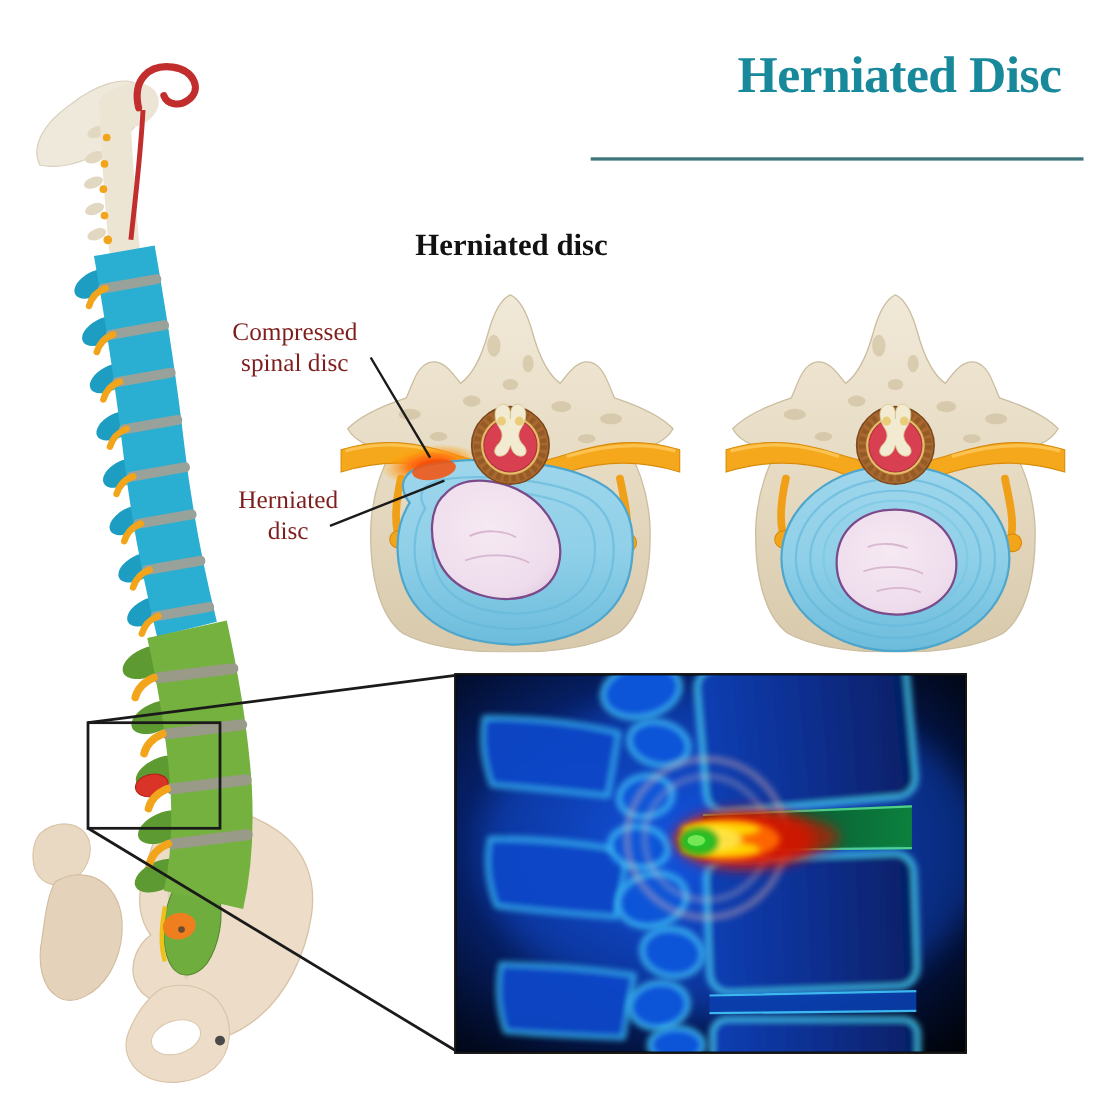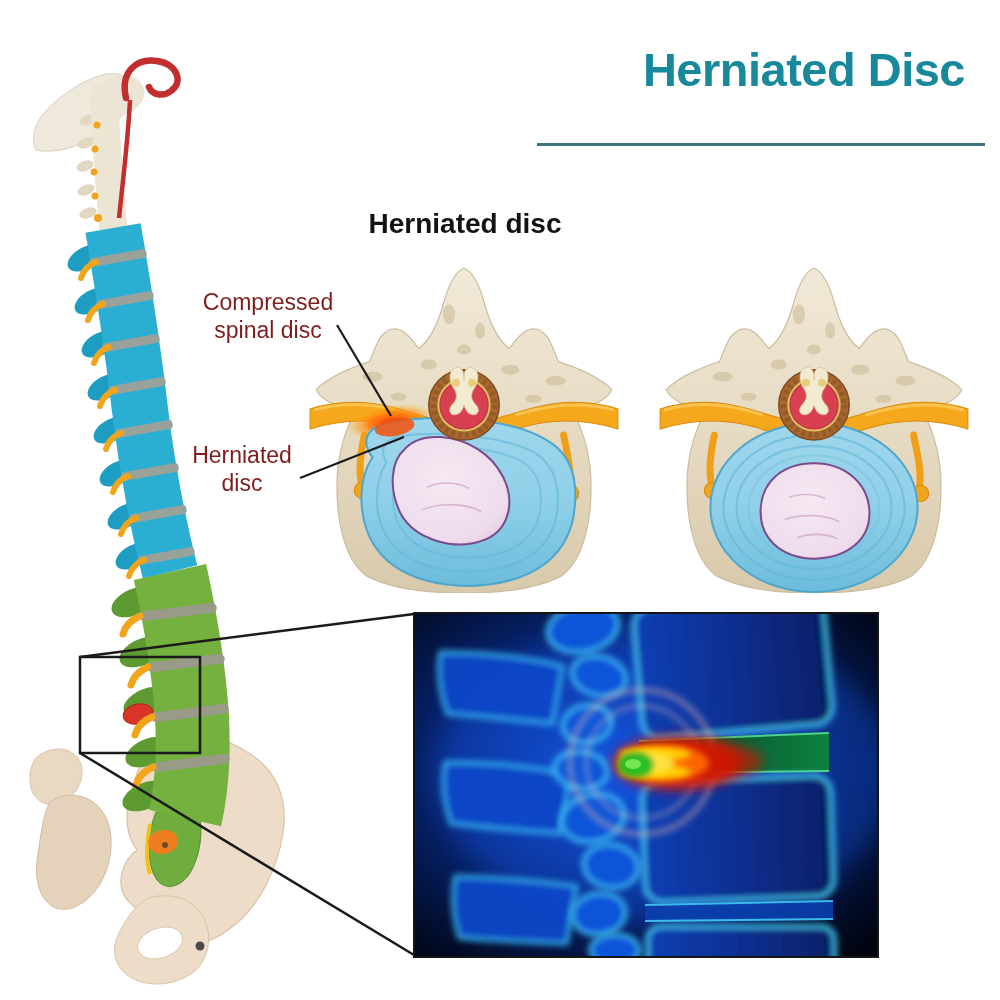--- a/index.html
+++ b/index.html
@@ -1,27 +1,27 @@
 <!DOCTYPE html>
 <html><head>
 <meta charset="utf-8">
 <style>
   html,body{margin:0;padding:0;background:#fff;}
   .canvas{position:relative;width:1000px;height:1000px;background:#ffffff;overflow:hidden;
-          font-family:Liberation Sans, sans-serif;}
+          font-family:Liberation Serif, serif;}
   .abs{position:absolute;}
   .page-title{left:430px;top:42px;width:535px;text-align:right;font-size:47px;font-weight:800;
               letter-spacing:-.5px;color:#17899b;}
   .title-divider{left:537px;top:143px;width:448px;height:3px;background:#3e747c;}
   .panel-label{top:208px;font-size:28px;font-weight:700;color:#121212;text-align:center;}
   .panel-label.left{left:330px;width:270px;}
   .panel-label.right{left:690px;width:282px;}
   .annot{font-size:23px;font-weight:500;color:#7f1d1d;text-align:center;line-height:1.22;}
   .annot.compressed{left:158px;top:288px;width:220px;}
-  .annot.herniated{left:152px;top:441px;width:180px;}
+  .annot.herniated{left:172px;top:441px;width:180px;}
   .inset{left:413px;top:612px;width:462px;height:342px;border:2px solid #161616;background:#000;}
   svg{display:block;}
   .overlay{left:0;top:0;pointer-events:none;}
 </style>
 </head>
 <body>
 
 <div class="canvas">
 
   <svg width="0" height="0" style="position:absolute" aria-hidden="true">

